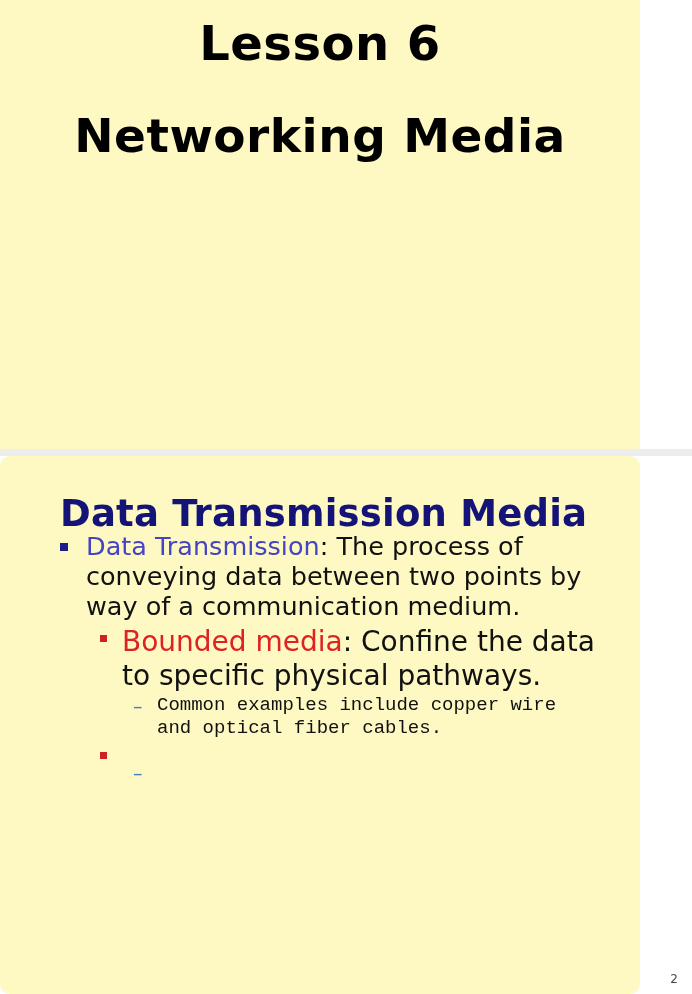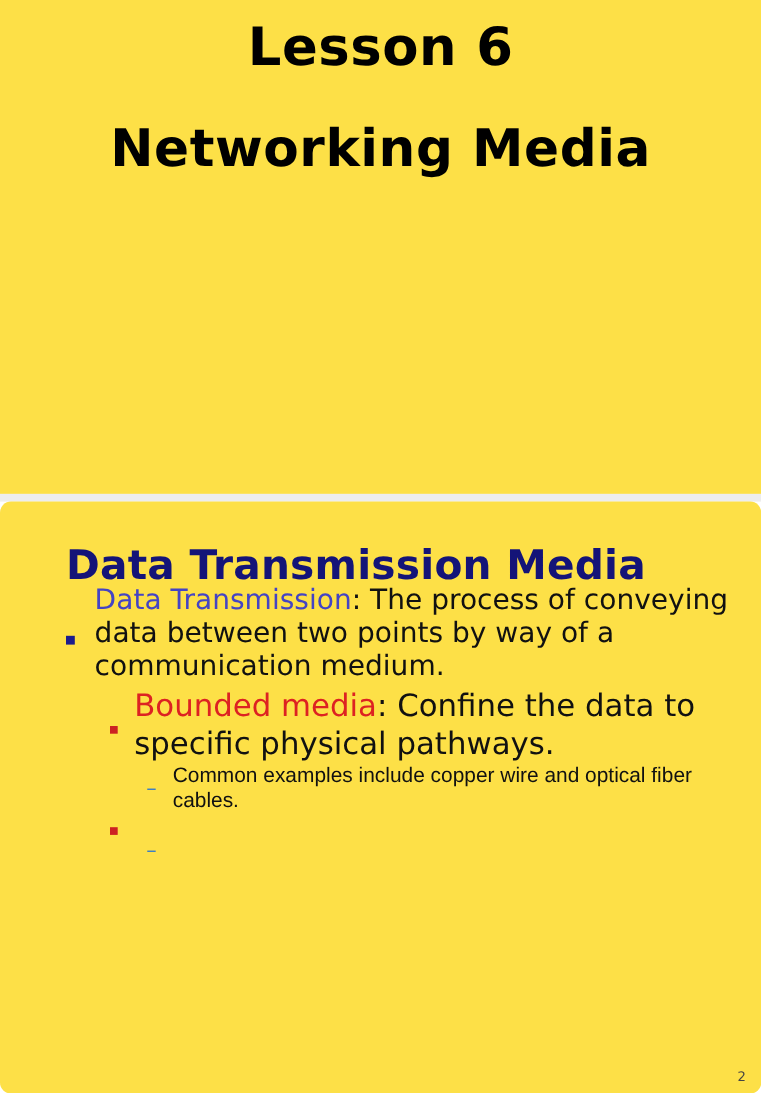--- a/index.html
+++ b/index.html
@@ -19,22 +19,22 @@
   
   .handout-page {
     position: absolute;
     inset: 0;
     background: #ffffff;
   }
 
   .slide {
     position: absolute;
     left: 0;
-    width: 692px;
-    background: #fde047;
+    width: 640px;
+    background: #fef9c3;
     box-sizing: border-box;
   }
 
   .slide-title-only {
     top: 0;
     height: 449px;
   }
 
   .slide-content {
     top: 456px;
@@ -95,21 +95,21 @@
   
   .body-list {
     position: absolute;
     left: 0;
     right: 0;
     top: 76px;
   }
 
   .bullet-row {
     display: flex;
-    align-items: center;
+    align-items: flex-start;
     box-sizing: border-box;
   }
 
   
   .level-1 {
     padding-left: 60px;
     padding-right: 18px;
     margin-bottom: 4px;
   }
   .level-1 .bullet-marker {
@@ -169,21 +169,21 @@
     color: #3f7fc2;
     font-size: 19px;
     line-height: 1.2;
     font-family: "DejaVu Sans", sans-serif;
   }
   .level-3 .bullet-text {
     flex: 1 1 auto;
     font-size: 19px;
     line-height: 1.22;
     color: #111111;
-    font-family: Liberation Sans, sans-serif;
+    font-family: Liberation Mono, monospace;
   }
 
   
   .term-blue   { color: #4444c4; }
   .term-red    { color: #dd2222; }
 
   
   .page-number {
     position: absolute;
     right: 14px;

